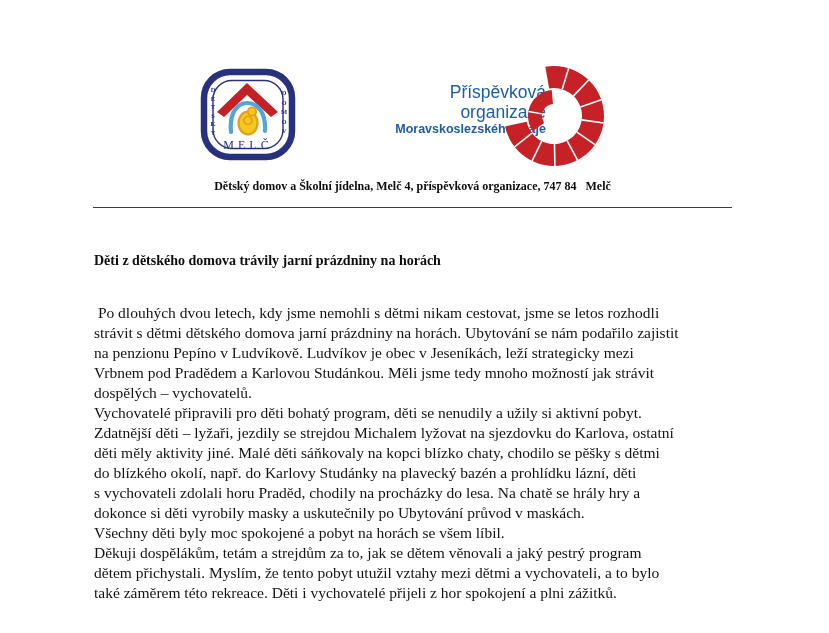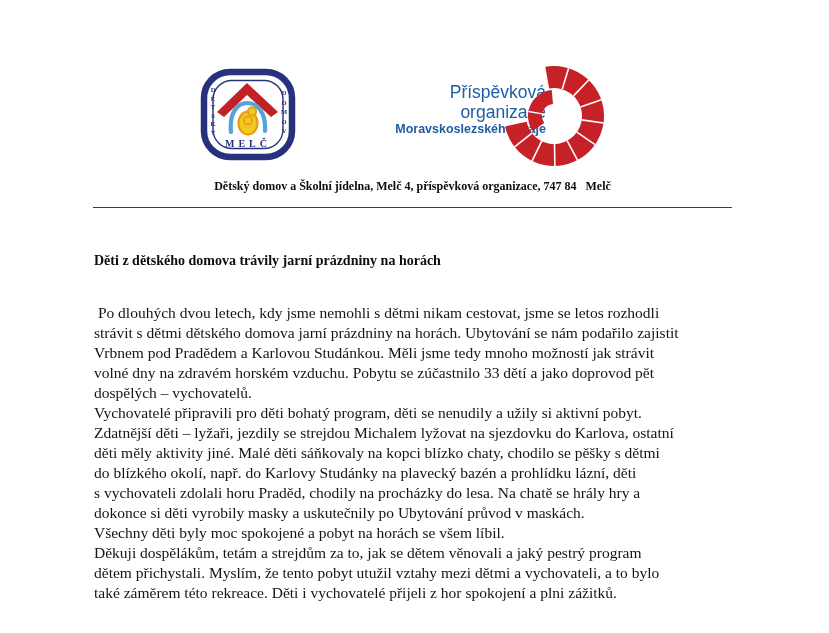--- a/index.html
+++ b/index.html
@@ -32,22 +32,22 @@
     letter-spacing: 1.5px;
     line-height: 1;
   }
   .logo-left .vtext.left  { left: 9px;  top: 18px; height: 60px; }
   .logo-left .vtext.right { left: 80px; top: 21px; height: 56px; letter-spacing: 2.5px; }
   .logo-left .melc {
     position: absolute;
     left: 0; top: 70px; width: 100%;
     text-align: center;
     font-family: "Liberation Serif", serif;
-    font-weight: bold;
-    font-size: 10px;
+    font-weight: normal;
+    font-size: 12px;
     letter-spacing: 4px;
     color: #28317e;
   }
 
   
   .logo-right-text {
     position: absolute;
     left: 360px; top: 82px; width: 186px;
     text-align: right;
     font-family: "Liberation Sans", sans-serif;
@@ -138,22 +138,22 @@
   </svg>
 
   <div class="header-line">Dětský domov a Školní jídelna, Melč 4, příspěvková organizace, 747 84   Melč</div>
   <div class="header-rule"></div>
 
   <div class="article-title">Děti z dětského domova trávily jarní prázdniny na horách</div>
 
   <div class="article-body">
     <div class="body-line"> Po dlouhých dvou letech, kdy jsme nemohli s dětmi nikam cestovat, jsme se letos rozhodli</div>
     <div class="body-line">strávit s dětmi dětského domova jarní prázdniny na horách. Ubytování se nám podařilo zajistit</div>
+    <div class="body-line">na penzionu Pepíno v Ludvíkově. Ludvíkov je obec v Jeseníkách, leží strategicky mezi</div>
     <div class="body-line">Vrbnem pod Pradědem a Karlovou Studánkou. Měli jsme tedy mnoho možností jak strávit</div>
-    <div class="body-line">volné dny na zdravém horském vzduchu. Pobytu se zúčastnilo 33 dětí a jako doprovod pět</div>
     <div class="body-line">dospělých – vychovatelů.</div>
     <div class="body-line">Vychovatelé připravili pro děti bohatý program, děti se nenudily a užily si aktivní pobyt.</div>
     <div class="body-line">Zdatnější děti – lyžaři, jezdily se strejdou Michalem lyžovat na sjezdovku do Karlova, ostatní</div>
     <div class="body-line">děti měly aktivity jiné. Malé děti sáňkovaly na kopci blízko chaty, chodilo se pěšky s dětmi</div>
     <div class="body-line">do blízkého okolí, např. do Karlovy Studánky na plavecký bazén a prohlídku lázní, děti</div>
     <div class="body-line">s vychovateli zdolali horu Praděd, chodily na procházky do lesa. Na chatě se hrály hry a</div>
     <div class="body-line">dokonce si děti vyrobily masky a uskutečnily po Ubytování průvod v maskách.</div>
     <div class="body-line">Všechny děti byly moc spokojené a pobyt na horách se všem líbil.</div>
     <div class="body-line">Děkuji dospělákům, tetám a strejdům za to, jak se dětem věnovali a jaký pestrý program</div>
     <div class="body-line">dětem přichystali. Myslím, že tento pobyt utužil vztahy mezi dětmi a vychovateli, a to bylo</div>

